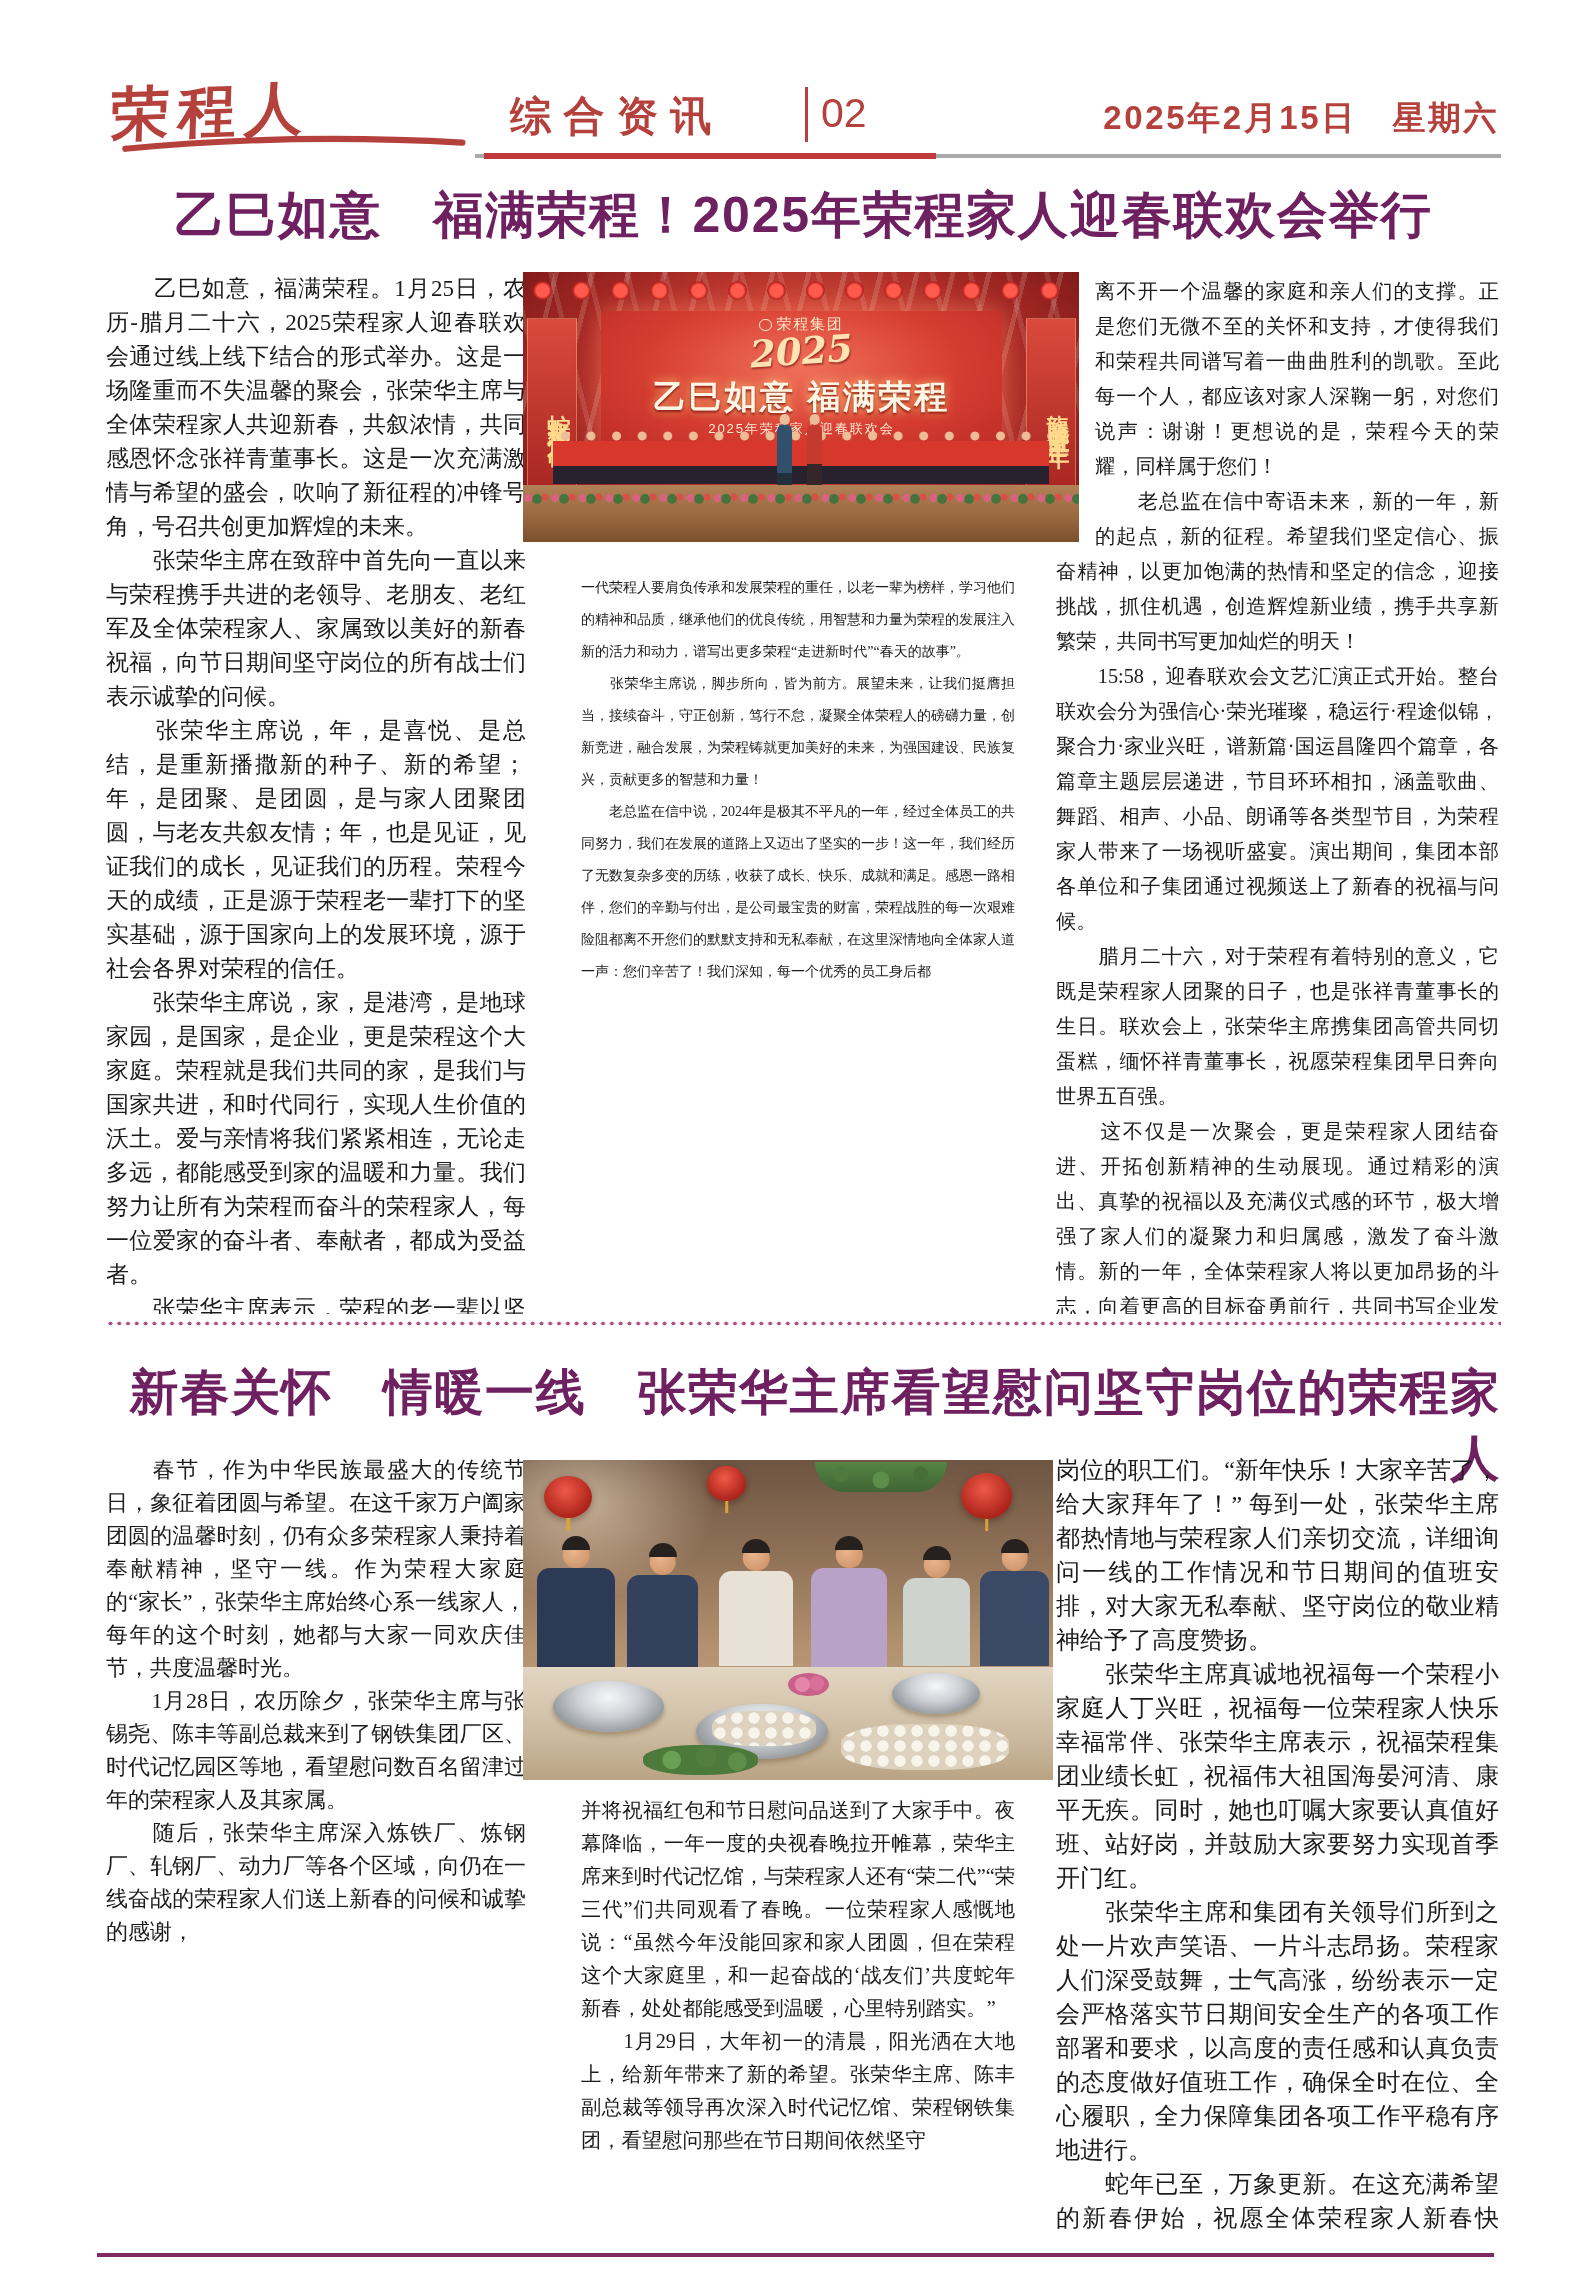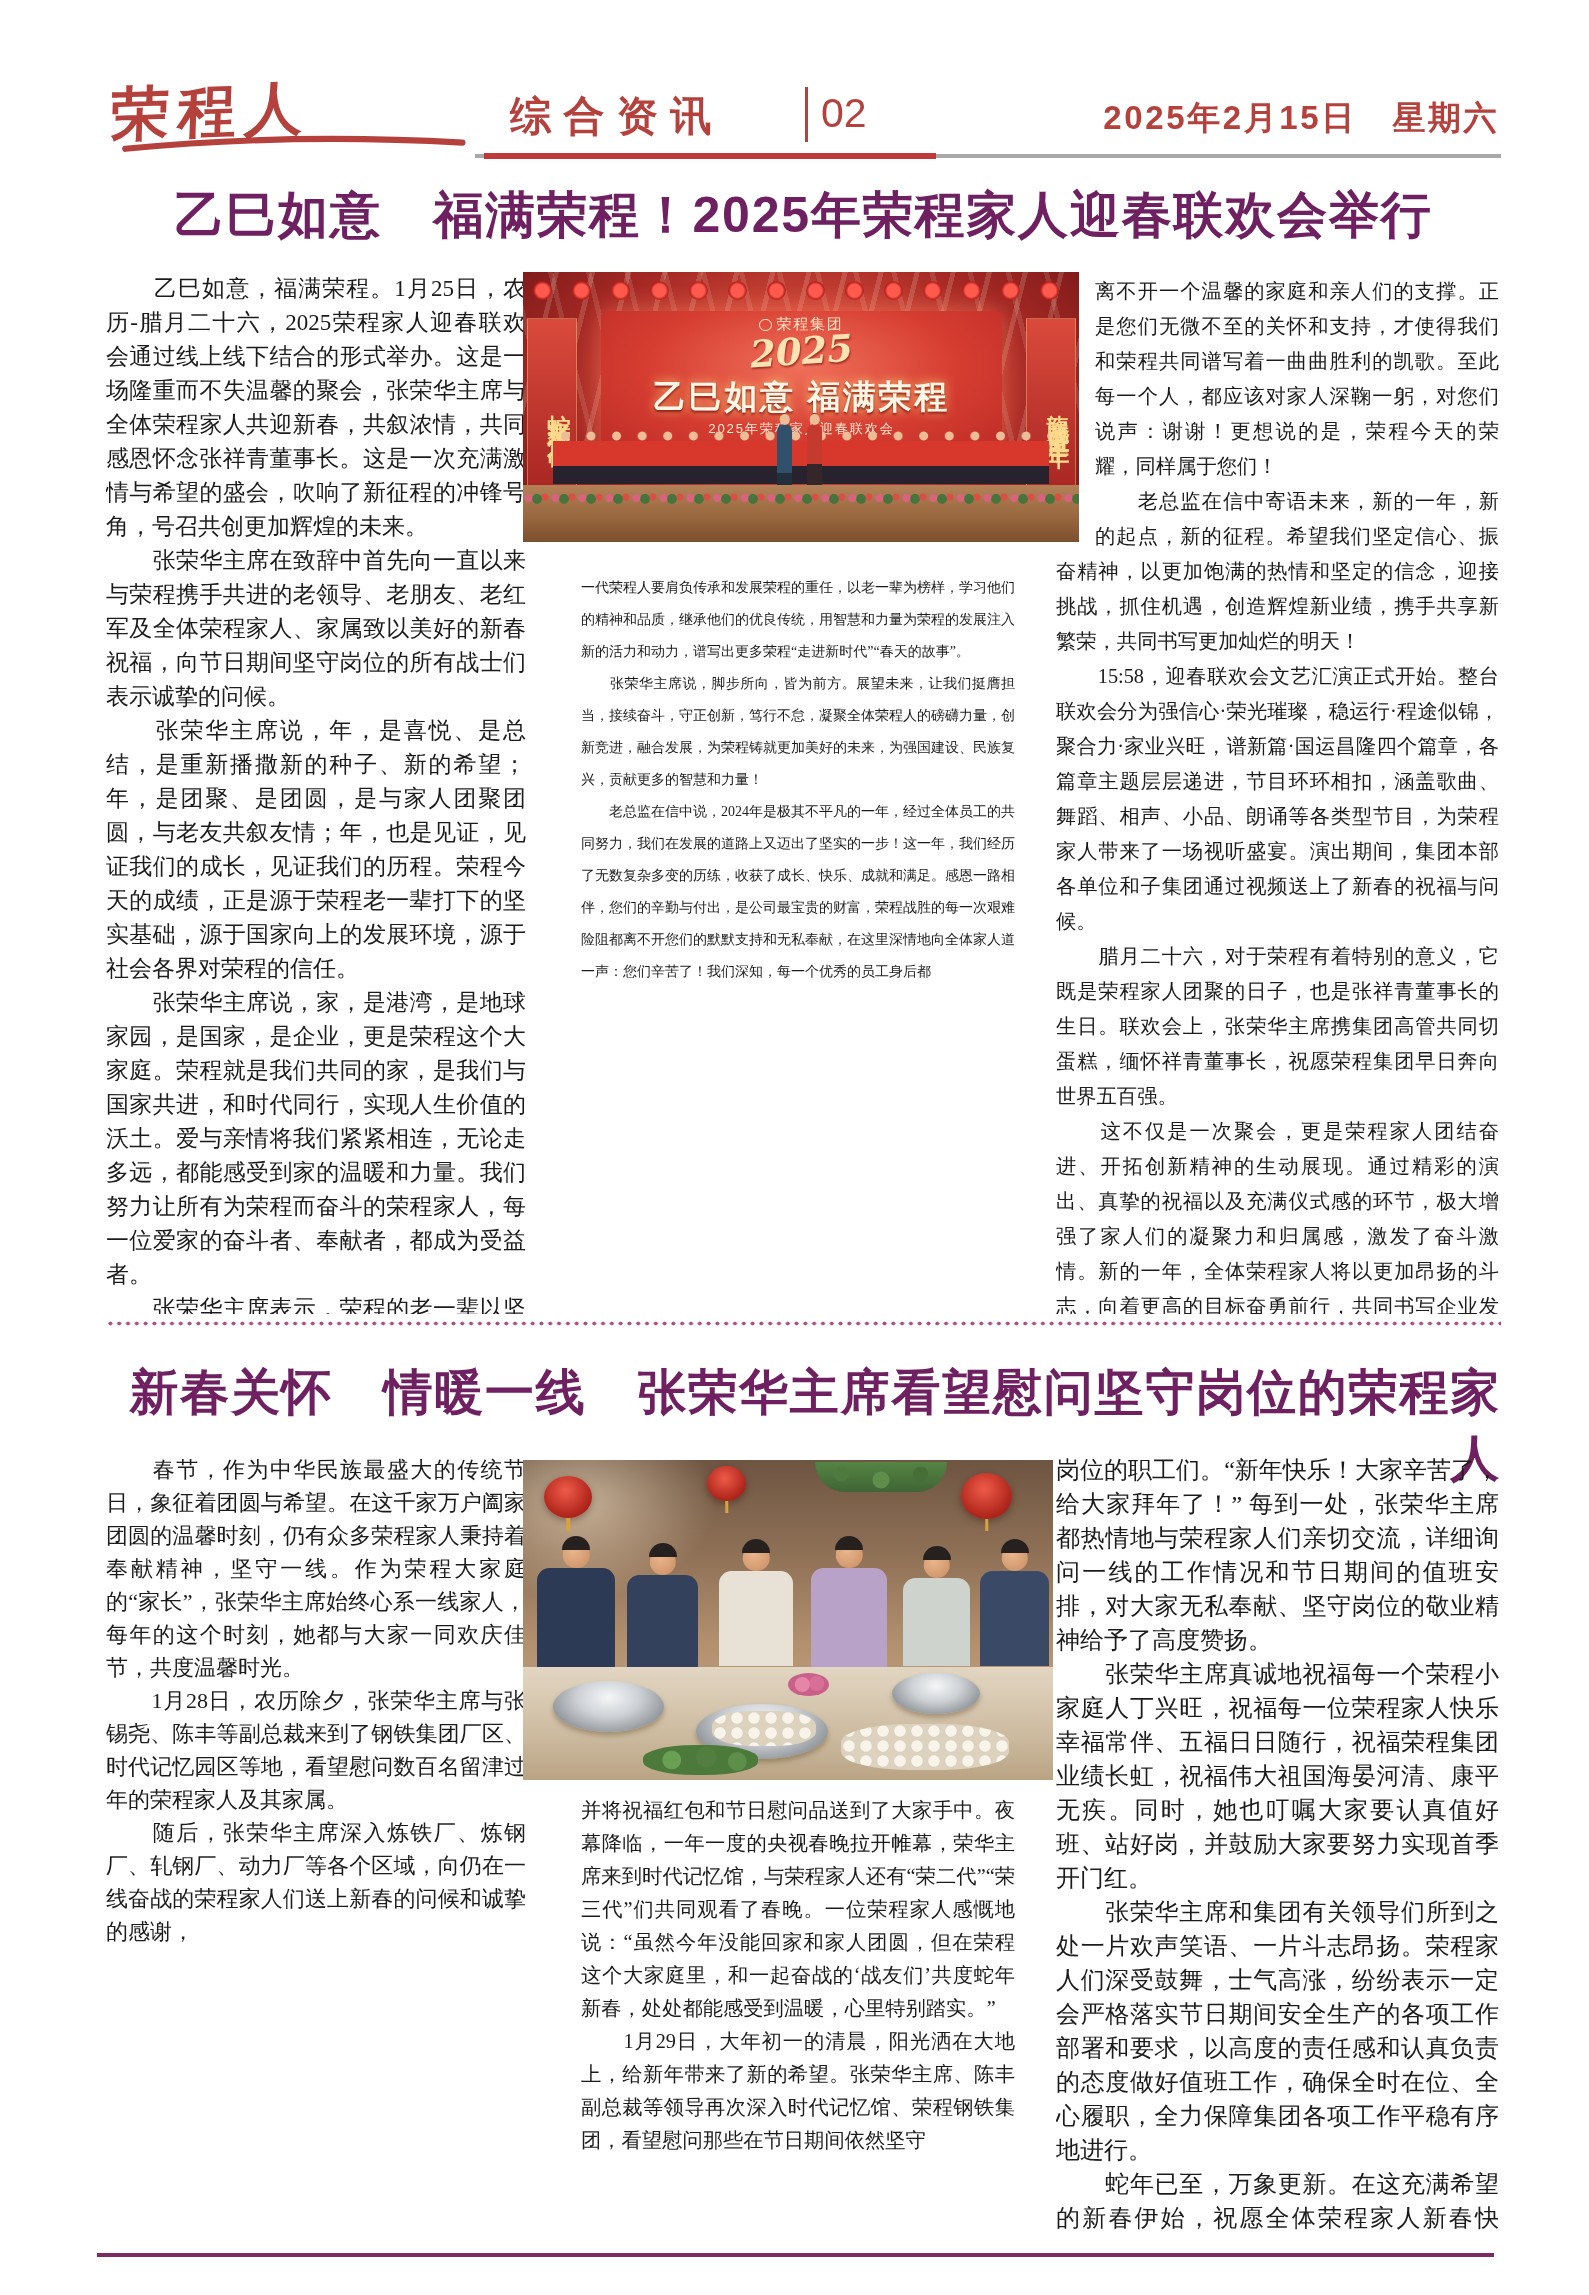--- a/index.html
+++ b/index.html
@@ -292,21 +292,21 @@
         </div>
       </figure>
 
       <div class="col a2c2 body-text">
           <p>并将祝福红包和节日慰问品送到了大家手中。夜幕降临，一年一度的央视春晚拉开帷幕，荣华主席来到时代记忆馆，与荣程家人还有“荣二代”“荣三代”们共同观看了春晚。一位荣程家人感慨地说：“虽然今年没能回家和家人团圆，但在荣程这个大家庭里，和一起奋战的‘战友们’共度蛇年新春，处处都能感受到温暖，心里特别踏实。”</p>
           <p>　　1月29日，大年初一的清晨，阳光洒在大地上，给新年带来了新的希望。张荣华主席、陈丰副总裁等领导再次深入时代记忆馆、荣程钢铁集团，看望慰问那些在节日期间依然坚守</p>
         </div>
 
       <div class="col a2c3 body-text">
           <p>岗位的职工们。“新年快乐！大家辛苦了，给大家拜年了！” 每到一处，张荣华主席都热情地与荣程家人们亲切交流，详细询问一线的工作情况和节日期间的值班安排，对大家无私奉献、坚守岗位的敬业精神给予了高度赞扬。</p>
-          <p>　　张荣华主席真诚地祝福每一个荣程小家庭人丁兴旺，祝福每一位荣程家人快乐幸福常伴、五福日日随行，祝福荣程集团业绩长虹，祝福伟大祖国海晏河清、康平无疾。同时，她也叮嘱大家要认真值好班、站好岗，并鼓励大家要努力实现首季开门红。</p>
+          <p>　　张荣华主席真诚地祝福每一个荣程小家庭人丁兴旺，祝福每一位荣程家人快乐幸福常伴、张荣华主席表示，祝福荣程集团业绩长虹，祝福伟大祖国海晏河清、康平无疾。同时，她也叮嘱大家要认真值好班、站好岗，并鼓励大家要努力实现首季开门红。</p>
           <p>　　张荣华主席和集团有关领导们所到之处一片欢声笑语、一片斗志昂扬。荣程家人们深受鼓舞，士气高涨，纷纷表示一定会严格落实节日期间安全生产的各项工作部署和要求，以高度的责任感和认真负责的态度做好值班工作，确保全时在位、全心履职，全力保障集团各项工作平稳有序地进行。</p>
           <p>　　蛇年已至，万象更新。在这充满希望的新春伊始，祝愿全体荣程家人新春快乐。让我们携手并肩，在新的一年里乘风而上，向着高质量发展的目标奋勇前行，再创荣程新的辉煌！</p>
         </div>
     </div>
   </section>
 
   <div class="bottom-rule"></div>
 </div>
 
 

